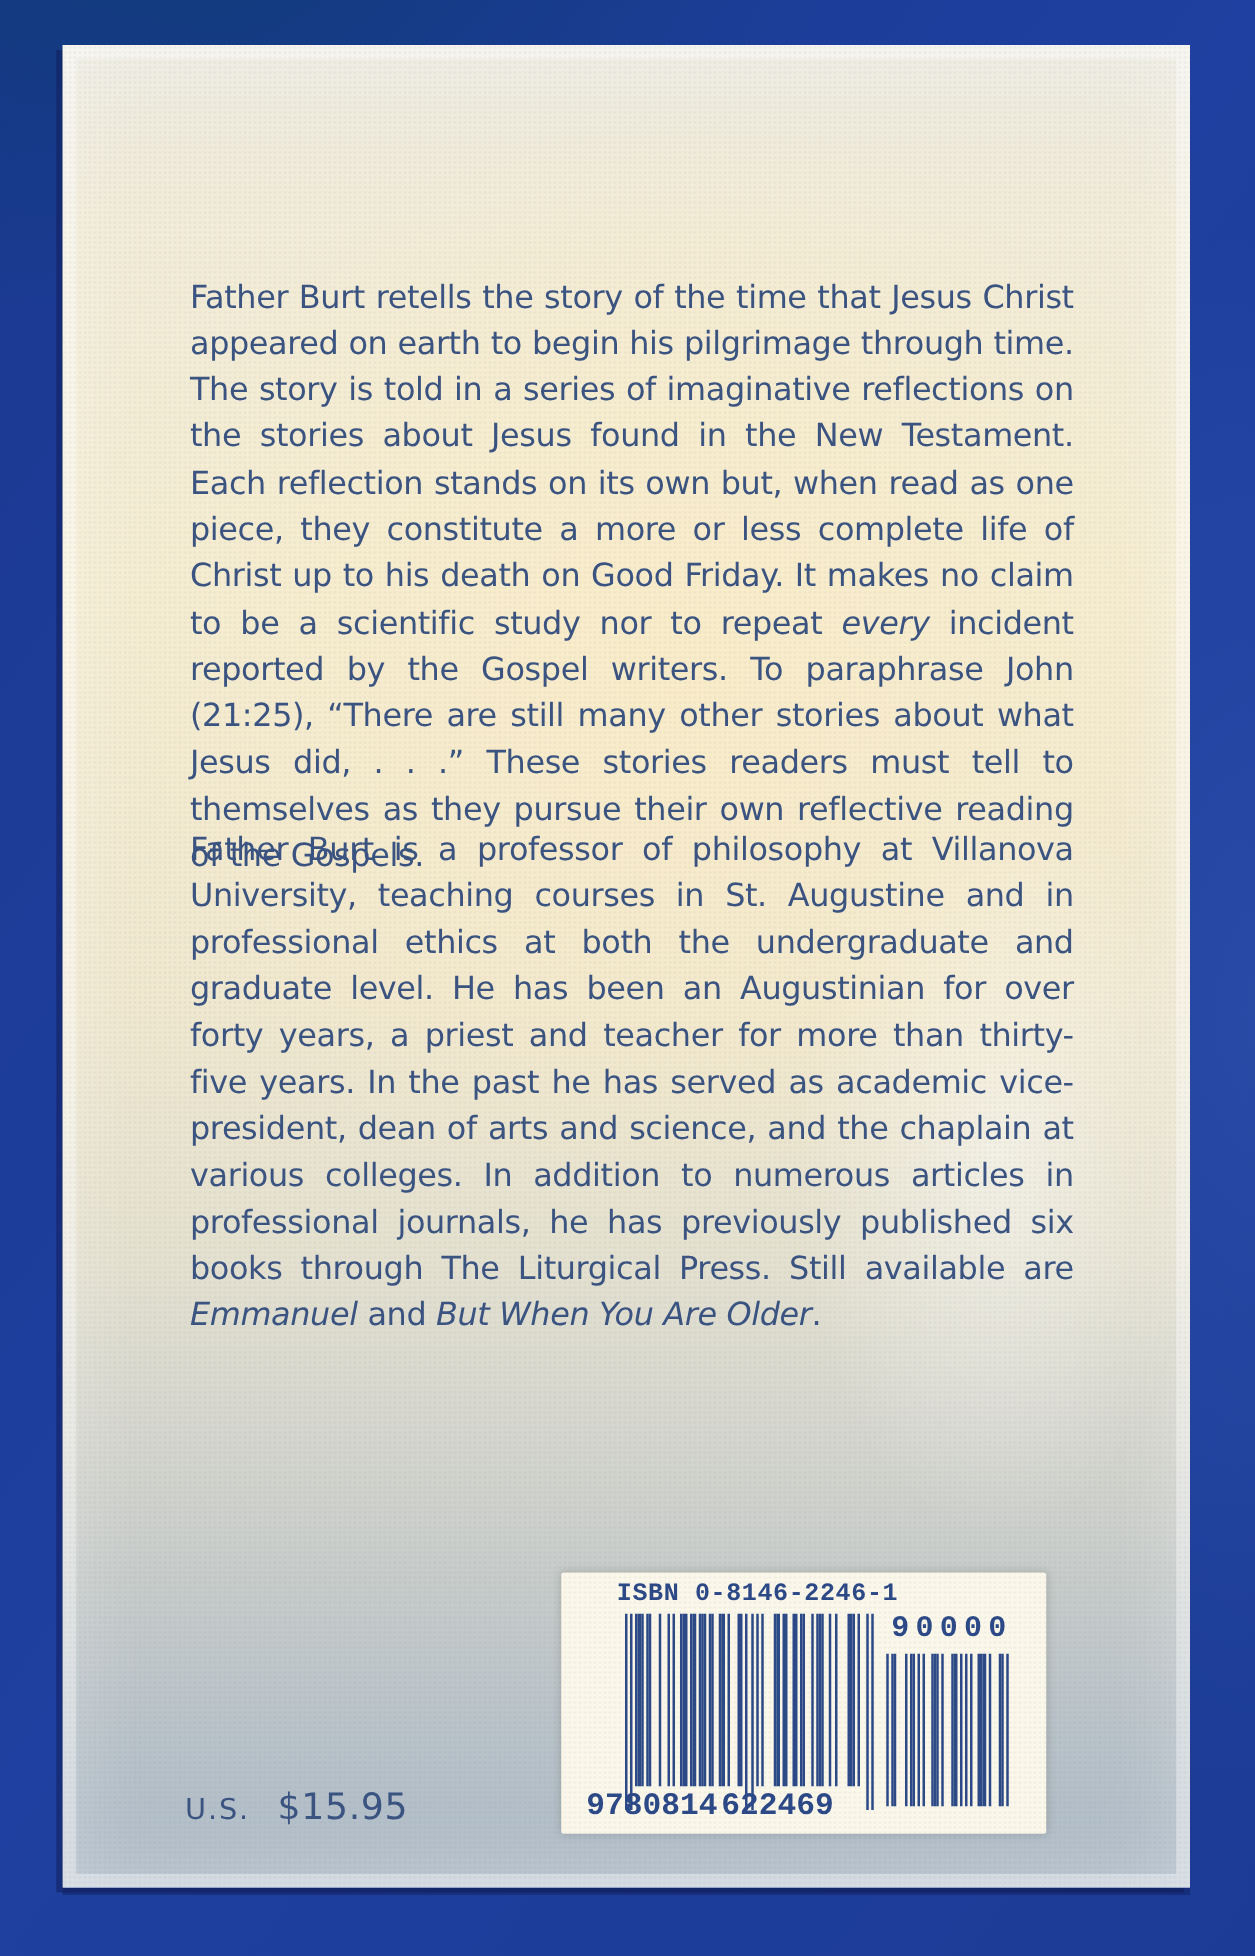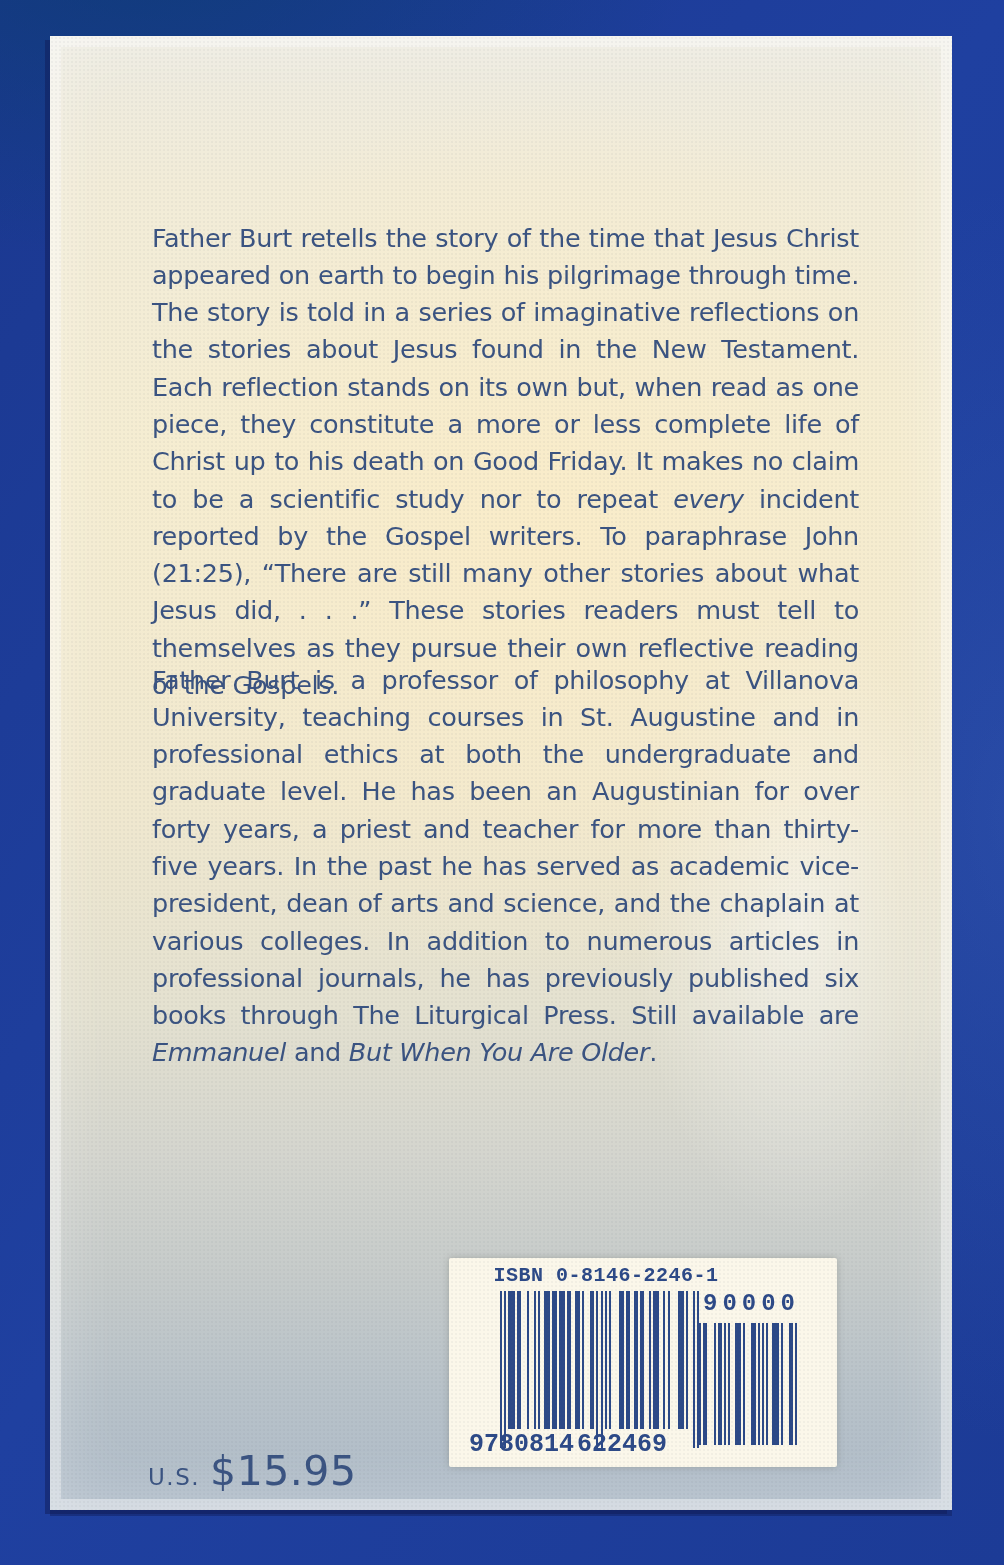--- a/index.html
+++ b/index.html
@@ -36,24 +36,24 @@
     position:absolute;left:102px;width:707px;
     font-size:25.5px;line-height:37.3px;letter-spacing:-0.3px;
     color:var(--ink);text-align:justify;
   }
   .blurb em{font-style:italic;}
   .blurb.synopsis{top:158px;}
   .blurb.bio{top:600px;}
 
   .price{
     position:absolute;left:98px;top:1392px;
-    display:flex;align-items:baseline;gap:10px;color:var(--ink);
+    display:flex;align-items:baseline;gap:22px;color:var(--ink);
   }
   .price .us{font-size:23px;letter-spacing:1.5px;}
-  .price .amt{font-size:41px;letter-spacing:.5px;margin-top:19px;}
+  .price .amt{font-size:29px;letter-spacing:.5px;}
 
   .barcode-box{
     position:absolute;left:399px;top:1222px;width:388px;height:209px;
     background:var(--label-bg);border-radius:2px;
     box-shadow:0 0 7px rgba(110,115,105,.4);
   }
   .isbn-text{
     position:absolute;left:42px;top:6px;width:230px;text-align:center;
     font-family:"Liberation Mono",monospace;font-weight:bold;font-size:20px;
     letter-spacing:.5px;color:var(--bars);white-space:nowrap;
@@ -66,21 +66,21 @@
     position:absolute;left:51px;top:33px;width:200px;height:157px;
   }
   .ean13-bars .module{width:calc(100%/95);}
   .digits{
     position:absolute;left:20px;top:172px;display:flex;white-space:pre;
     font-family:"Liberation Mono",monospace;font-weight:bold;font-size:25px;
     color:var(--bars);
   }
   .digits .d-left{}
   .digits .d-right{margin-left:3px;}
-  .supp{position:absolute;left:250px;top:32px;width:100px;}
+  .supp{position:absolute;left:260px;top:32px;width:100px;}
   .supp-text{
     text-align:center;font-family:"Liberation Mono",monospace;font-weight:bold;
     font-size:24px;letter-spacing:5px;color:var(--bars);margin:0 0 6px 4px;
     white-space:nowrap;
   }
   .supp-bars{width:99px;height:122px;}
   .supp-bars .module{width:calc(100%/47);height:100% !important;}
 </style>
 </head>
 <body>

